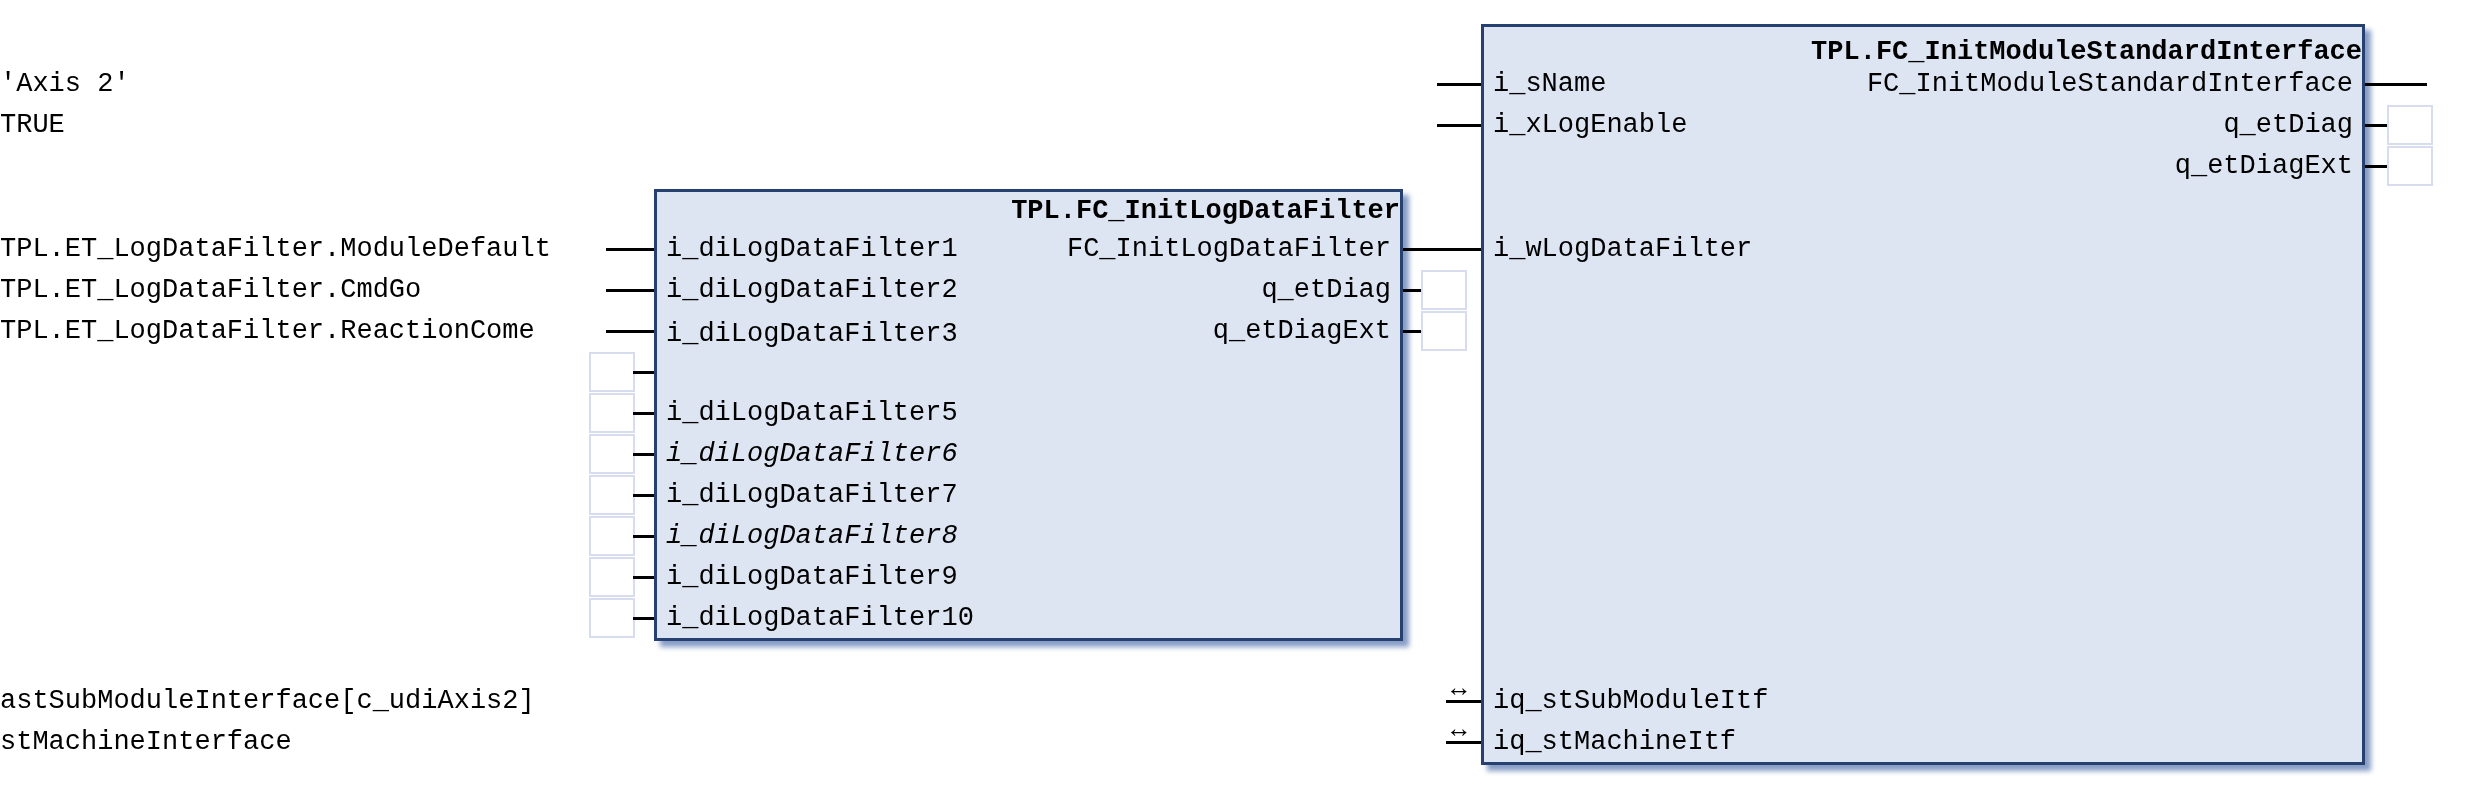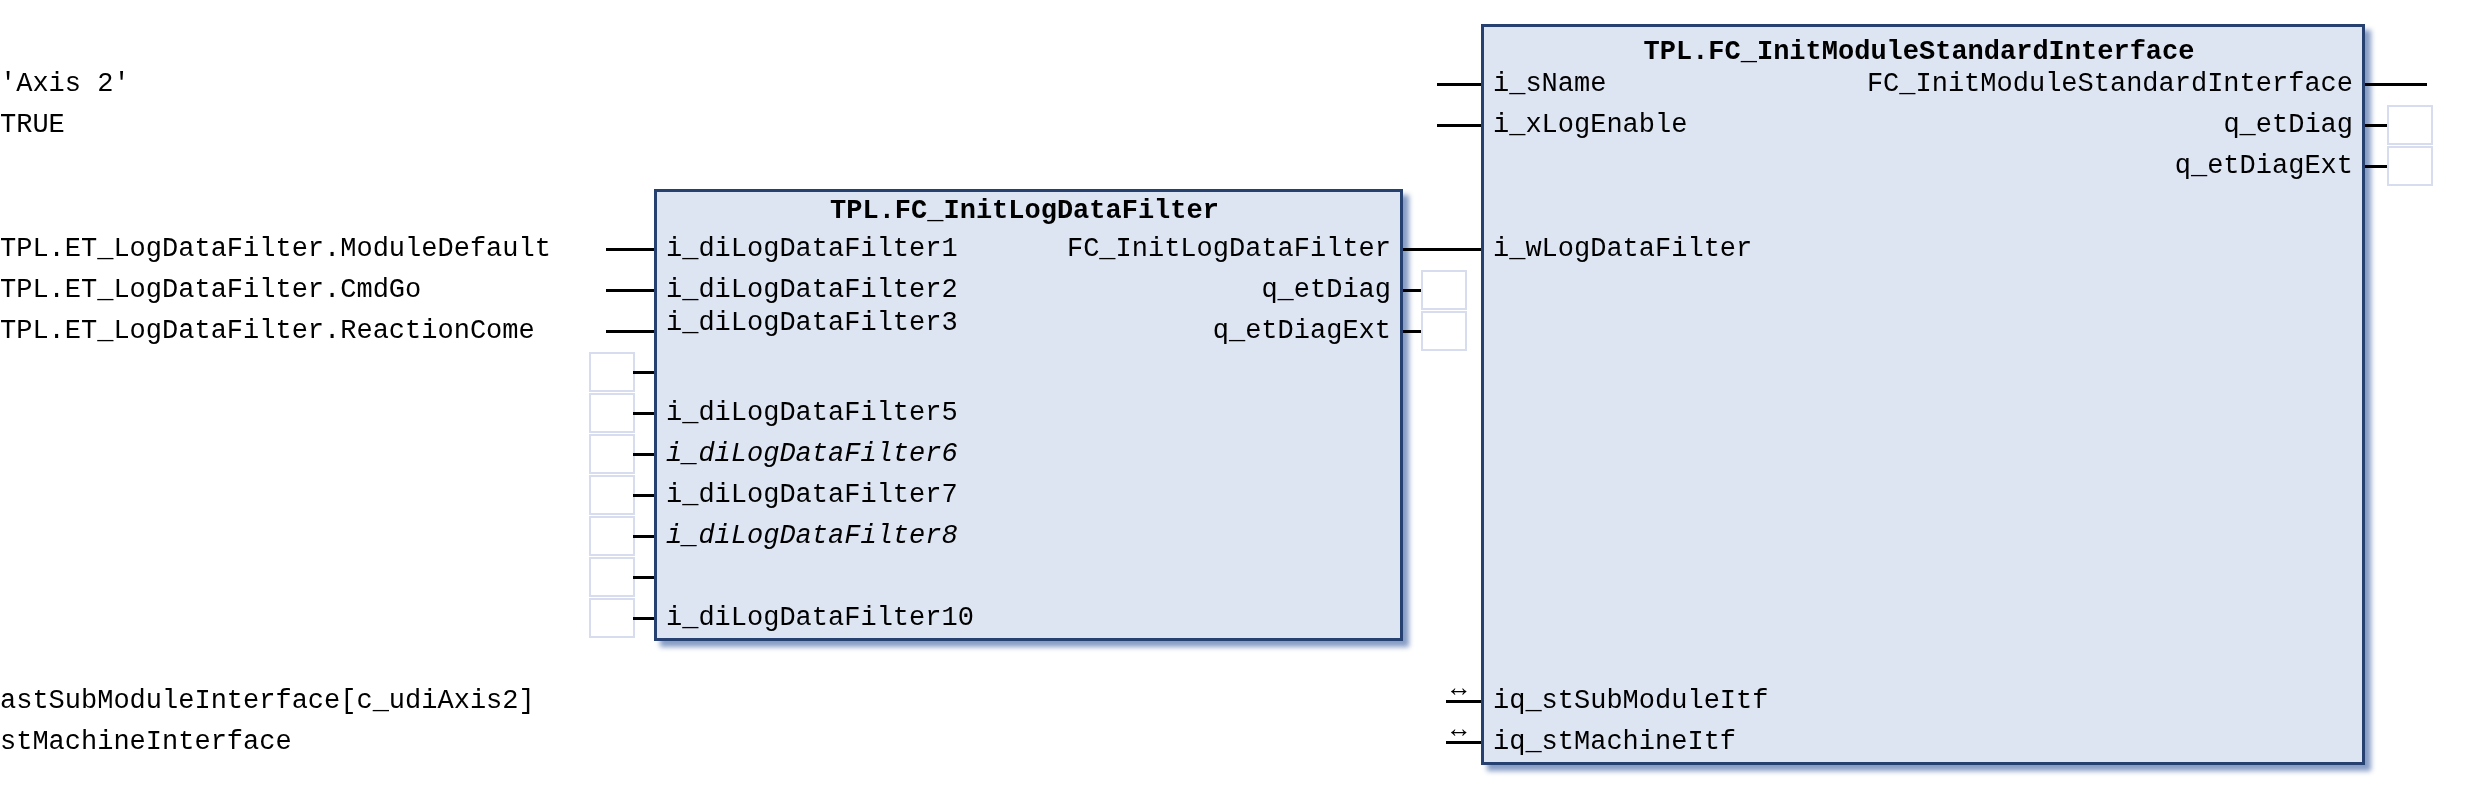--- a/index.html
+++ b/index.html
@@ -12,22 +12,22 @@
   .canvas{
     position:relative;width:2466px;height:804px;background:#ffffff;overflow:hidden;
     font-family:"Liberation Mono","DejaVu Sans Mono",monospace;
     font-size:27px;color:#000;
   }
   .block{
     position:absolute;background:var(--fill);border:3px solid var(--border);
     box-shadow:6px 6px 5px rgba(122,146,192,0.9);
   }
   .block-title{
-    position:absolute;left:0;right:17px;height:34px;line-height:34px;
-    text-align:center;font-weight:bold;white-space:pre;padding-left:9px;
+    position:absolute;left:0;right:0;height:34px;line-height:34px;
+    text-align:right;font-weight:bold;white-space:pre;padding-left:9px;
   }
   .pin{position:absolute;height:40px;line-height:40px;white-space:pre;}
   .pin.in{left:9px;text-align:right;}
   .pin.out{right:9px;text-align:right;}
   .operand{position:absolute;height:40px;line-height:40px;text-align:left;white-space:pre;}
   .wire{position:absolute;height:3px;background:var(--wire);}
   .slot{position:absolute;width:42px;height:36px;background:#ffffff;border:2px solid var(--slot-border);}
   .inout-arrow{position:absolute;height:26px;line-height:26px;font-size:26px;font-weight:bold;}
 </style>
 </head>
@@ -55,25 +55,26 @@
   <div class="wire" style="left:633px;top:535px;width:21px;"></div>
   <div class="slot" style="left:589px;top:557px;"></div>
   <div class="wire" style="left:633px;top:576px;width:21px;"></div>
   <div class="slot" style="left:589px;top:598px;"></div>
   <div class="wire" style="left:633px;top:617px;width:21px;"></div>
 
   <div class="block" style="left:654px;top:189px;width:743px;height:446px;">
     <div class="block-title" style="top:2px;">TPL.FC_InitLogDataFilter</div>
     <div class="pin in" style="top:37px;">i_diLogDataFilter1</div>
     <div class="pin in" style="top:78px;">i_diLogDataFilter2</div>
-    <div class="pin in" style="top:111px;">i_diLogDataFilter3</div>
+    <div class="pin in" style="top:122px;">i_diLogDataFilter3</div>
     <div class="pin in" style="top:201px;">i_diLogDataFilter5</div>
     <div class="pin in" style="top:242px;font-style:italic;">i_diLogDataFilter6</div>
     <div class="pin in" style="top:283px;">i_diLogDataFilter7</div>
     <div class="pin in" style="top:324px;font-style:italic;">i_diLogDataFilter8</div>
+    <div class="pin in" style="top:365px;">i_diLogDataFilter9</div>
     <div class="pin in" style="top:406px;">i_diLogDataFilter10</div>
     <div class="pin out" style="top:37px;">FC_InitLogDataFilter</div>
     <div class="pin out" style="top:78px;">q_etDiag</div>
     <div class="pin out" style="top:119px;">q_etDiagExt</div>
   </div>
 
   <div class="wire" style="left:1403px;top:248px;width:78px;"></div>
   <div class="wire" style="left:1403px;top:289px;width:18px;"></div>
   <div class="slot" style="left:1421px;top:270px;"></div>
   <div class="wire" style="left:1403px;top:330px;width:18px;"></div>

